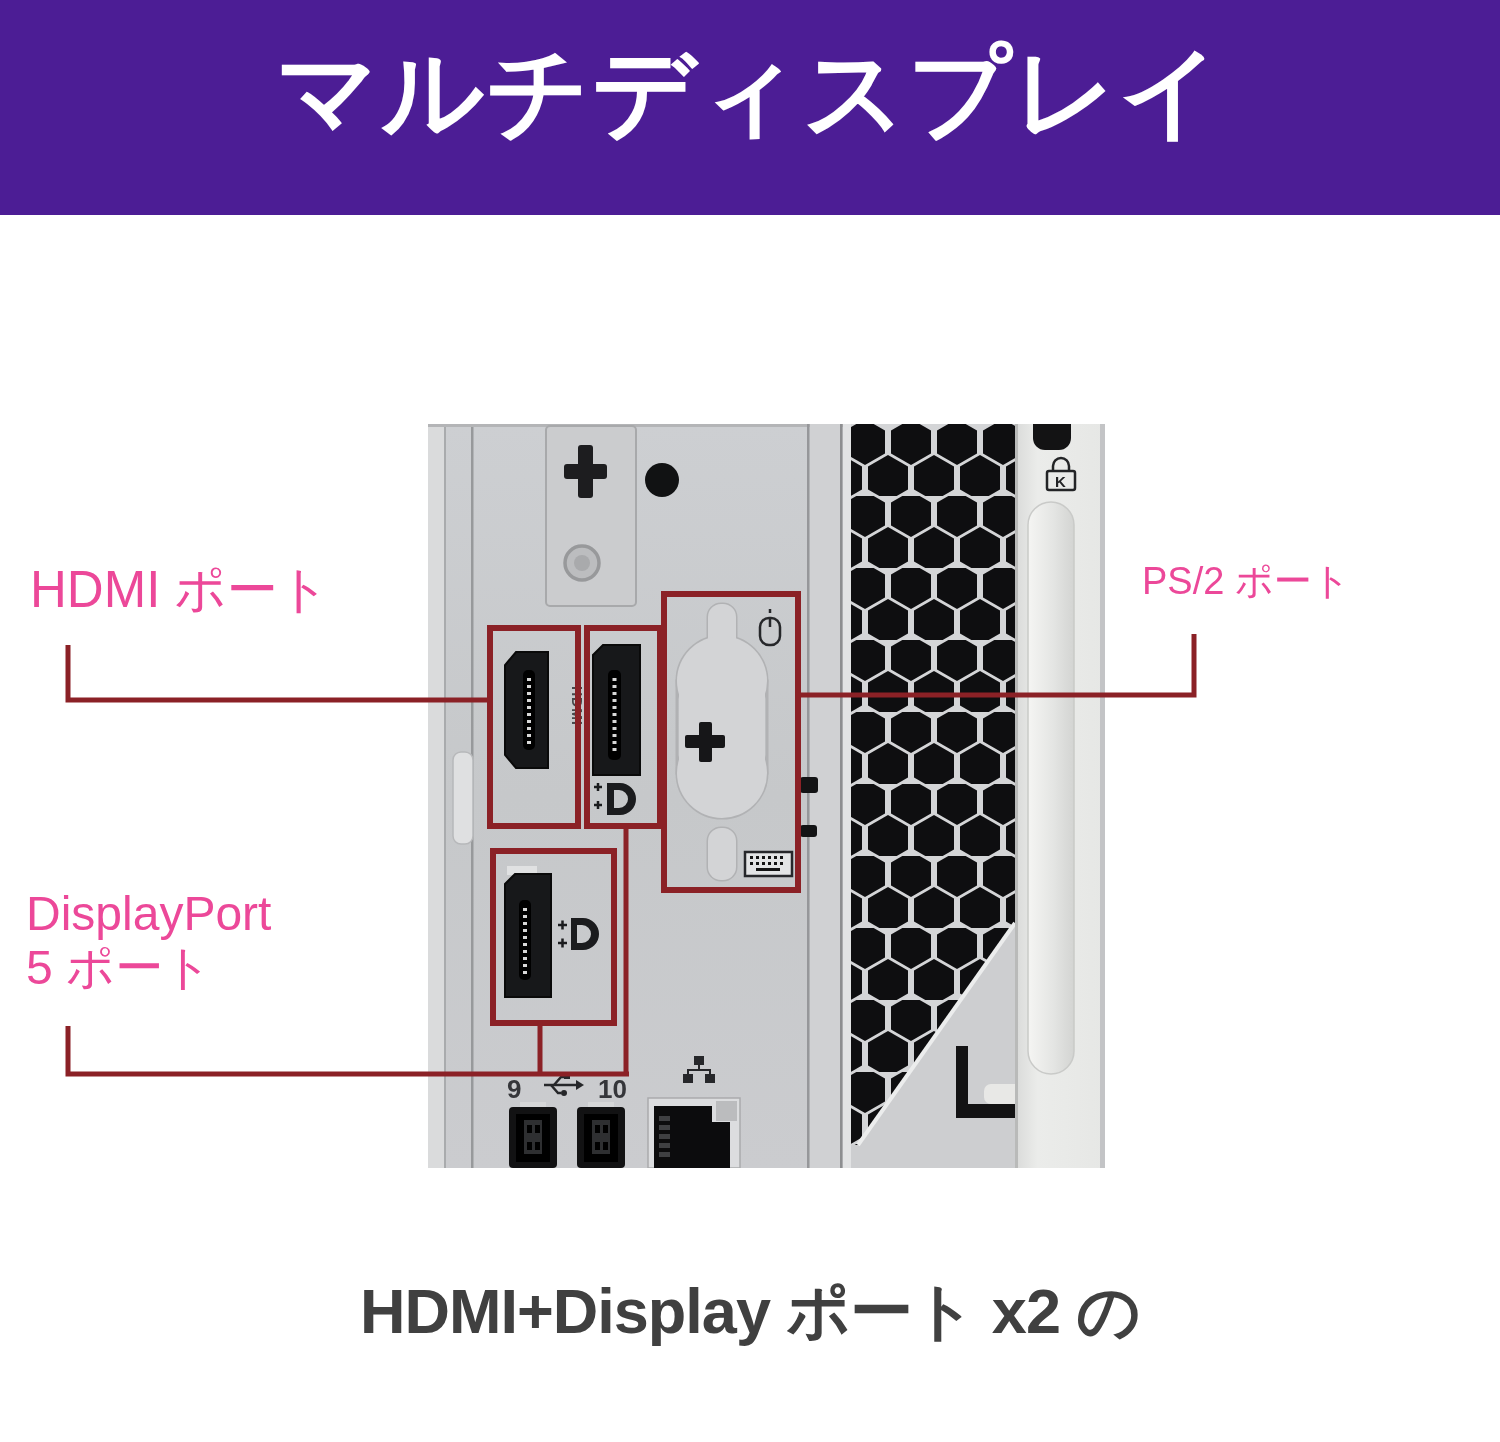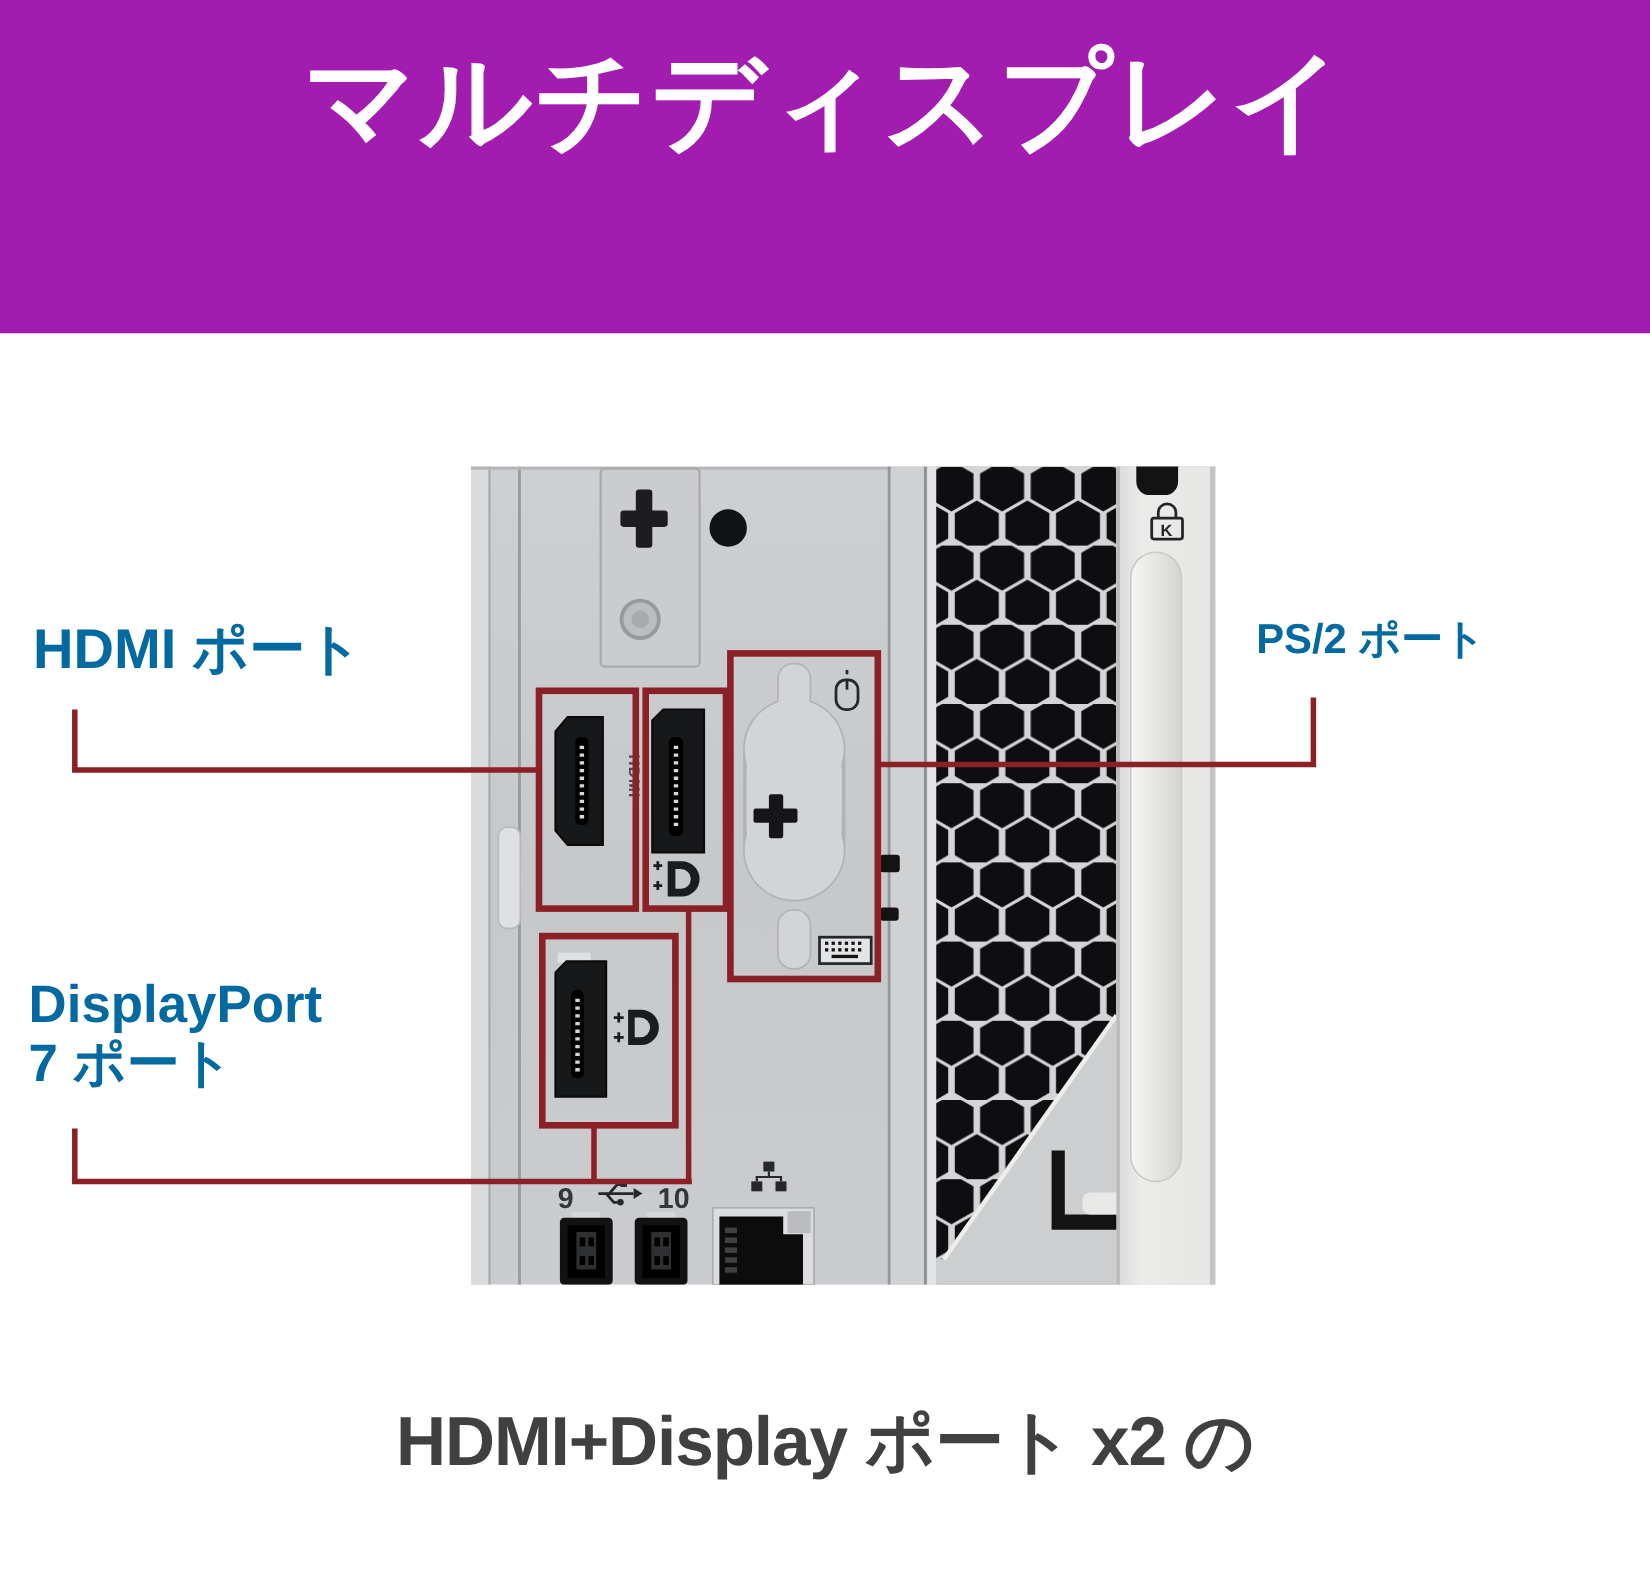--- a/index.html
+++ b/index.html
@@ -3,30 +3,30 @@
 <meta charset="utf-8">
 <style>
   html,body{margin:0;padding:0;background:#ffffff;}
   #stage{
     position:relative;width:1500px;height:1442px;overflow:hidden;
     background:#ffffff;
     font-family:"Liberation Sans","DejaVu Sans",sans-serif;
   }
   
   .banner{
-    position:absolute;left:0;top:0;width:1500px;height:303px;
-    background:#a21caf;color:#ffffff;text-align:center;
+    position:absolute;left:0;top:0;width:1500px;height:215px;
+    background:#4c1d95;color:#ffffff;text-align:center;
   }
   .banner .l1,.banner .l2{
     font-weight:bold;font-size:101px;line-height:116px;letter-spacing:2px;
   }
   .banner .l1{padding-top:34px;}
   
   .lbl{
-    position:absolute;color:#0369a1;font-weight:bold;white-space:nowrap;
+    position:absolute;color:#ec4899;font-weight:normal;white-space:nowrap;
   }
   .lbl-hdmi{left:30px;top:556px;font-size:51px;}
   .lbl-ps2{left:1142px;top:556px;font-size:38px;}
   .lbl-dp{left:26px;top:887px;font-size:48px;line-height:54px;}
   
   .caption{
     position:absolute;left:0;top:1276px;width:1500px;text-align:center;
     color:#404040;font-weight:bold;font-size:63px;line-height:70px;letter-spacing:-1px;
   }
   .photo{position:absolute;left:428px;top:424px;width:677px;height:744px;}
@@ -38,21 +38,21 @@
 <div id="stage">
 
   <div class="banner">
     <div class="l1">マルチディスプレイ</div>
   </div>
 
   <div class="lbl lbl-hdmi">HDMI ポート</div>
   <div class="lbl lbl-ps2">PS/2 ポート</div>
   <div class="lbl lbl-dp">
     <div>DisplayPort</div>
-    <div>7 ポート</div>
+    <div>5 ポート</div>
   </div>
 
   <svg class="photo" viewBox="0 0 677 744">
     <defs>
       <linearGradient id="metalGrad" x1="0" y1="0" x2="0" y2="1">
         <stop offset="0" stop-color="#cdcfd2"></stop>
         <stop offset="0.5" stop-color="#c6c8ca"></stop>
         <stop offset="1" stop-color="#cbcccf"></stop>
       </linearGradient>
       <linearGradient id="ridgeGrad" x1="0" y1="0" x2="1" y2="0">

